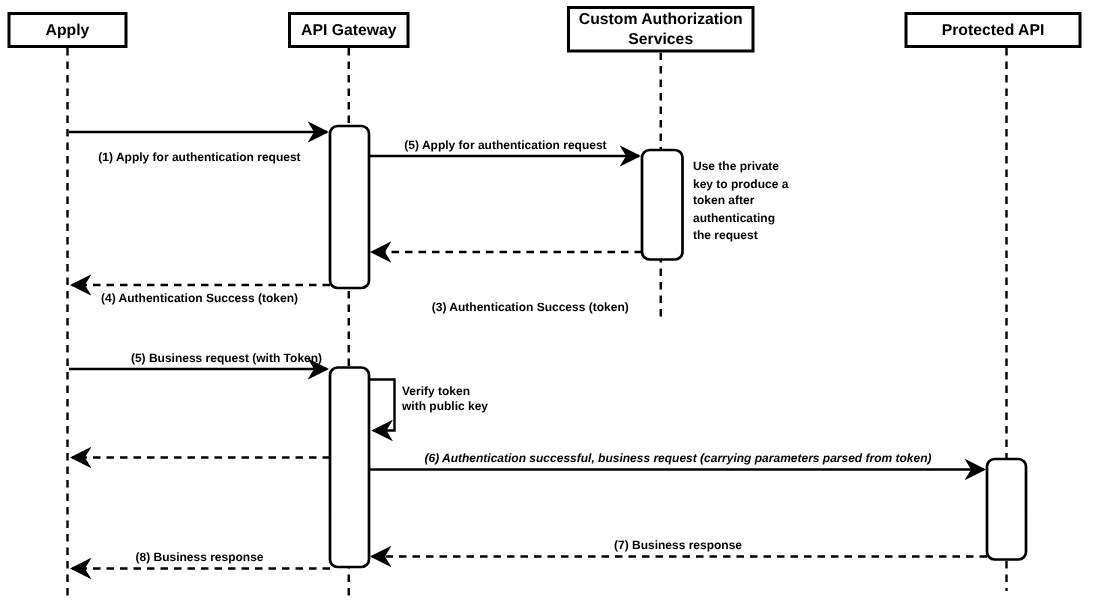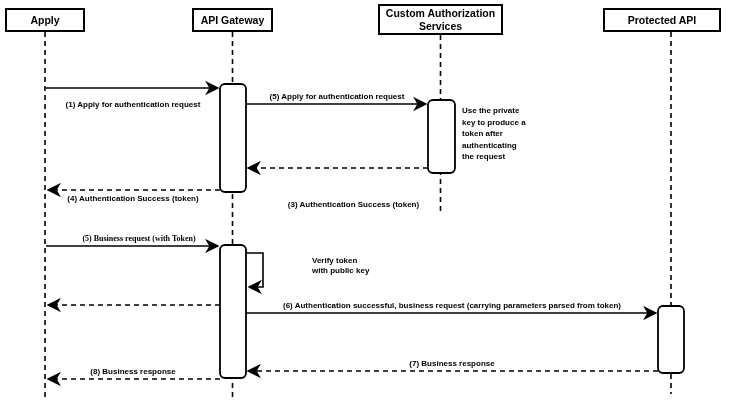--- a/index.html
+++ b/index.html
@@ -93,24 +93,24 @@
     <span>Custom Authorization Services</span>
   </div>
   <div class="participant" style="left:603px; top:8px; width:118px; height:24px;">
     <span>Protected API</span>
   </div>
 
   <div class="msg-label" style="left:46px;  top:76px;  width:174px;margin-top:24px;">(1) Apply for authentication request</div>
   <div class="msg-label" style="left:246px; top:92px;  width:182px;">(5) Apply for authentication request</div>
   <div class="msg-label" style="left:246px; top:156px; width:215px;margin-top:44px;">(3) Authentication Success (token)</div>
   <div class="msg-label" style="left:46px;  top:178px; width:174px;margin-top:16px;">(4) Authentication Success (token)</div>
-  <div class="msg-label" style="left:52px;  top:234px; width:174px;font-family:Liberation Serif, serif;">(5) Business request (with Token)</div>
-  <div class="multiline self-label" style="left:268px; top:256px; width:75px;margin-left:44px;">Verify token
+  <div class="msg-label" style="left:64px;  top:234px; width:174px;">(5) Business request (with Token)</div>
+  <div class="multiline self-label" style="left:268px; top:256px; width:75px;">Verify token
 with public key</div>
-  <div class="msg-label" style="left:246px; top:301px; width:412px;">(6) Authentication successful, business request (carrying parameters parsed from token)</div>
+  <div class="msg-label" style="left:246px; top:301px; width:412px;font-style:italic;">(6) Authentication successful, business request (carrying parameters parsed from token)</div>
   <div class="msg-label" style="left:246px; top:359px; width:412px;">(7) Business response</div>
   <div class="msg-label" style="left:46px;  top:367px; width:174px;">(8) Business response</div>
 
   <div class="multiline note-label" style="left:462px; top:105px; width:78px;">Use the private
 key to produce a
 token after
 authenticating
 the request</div>
 
 </div>

